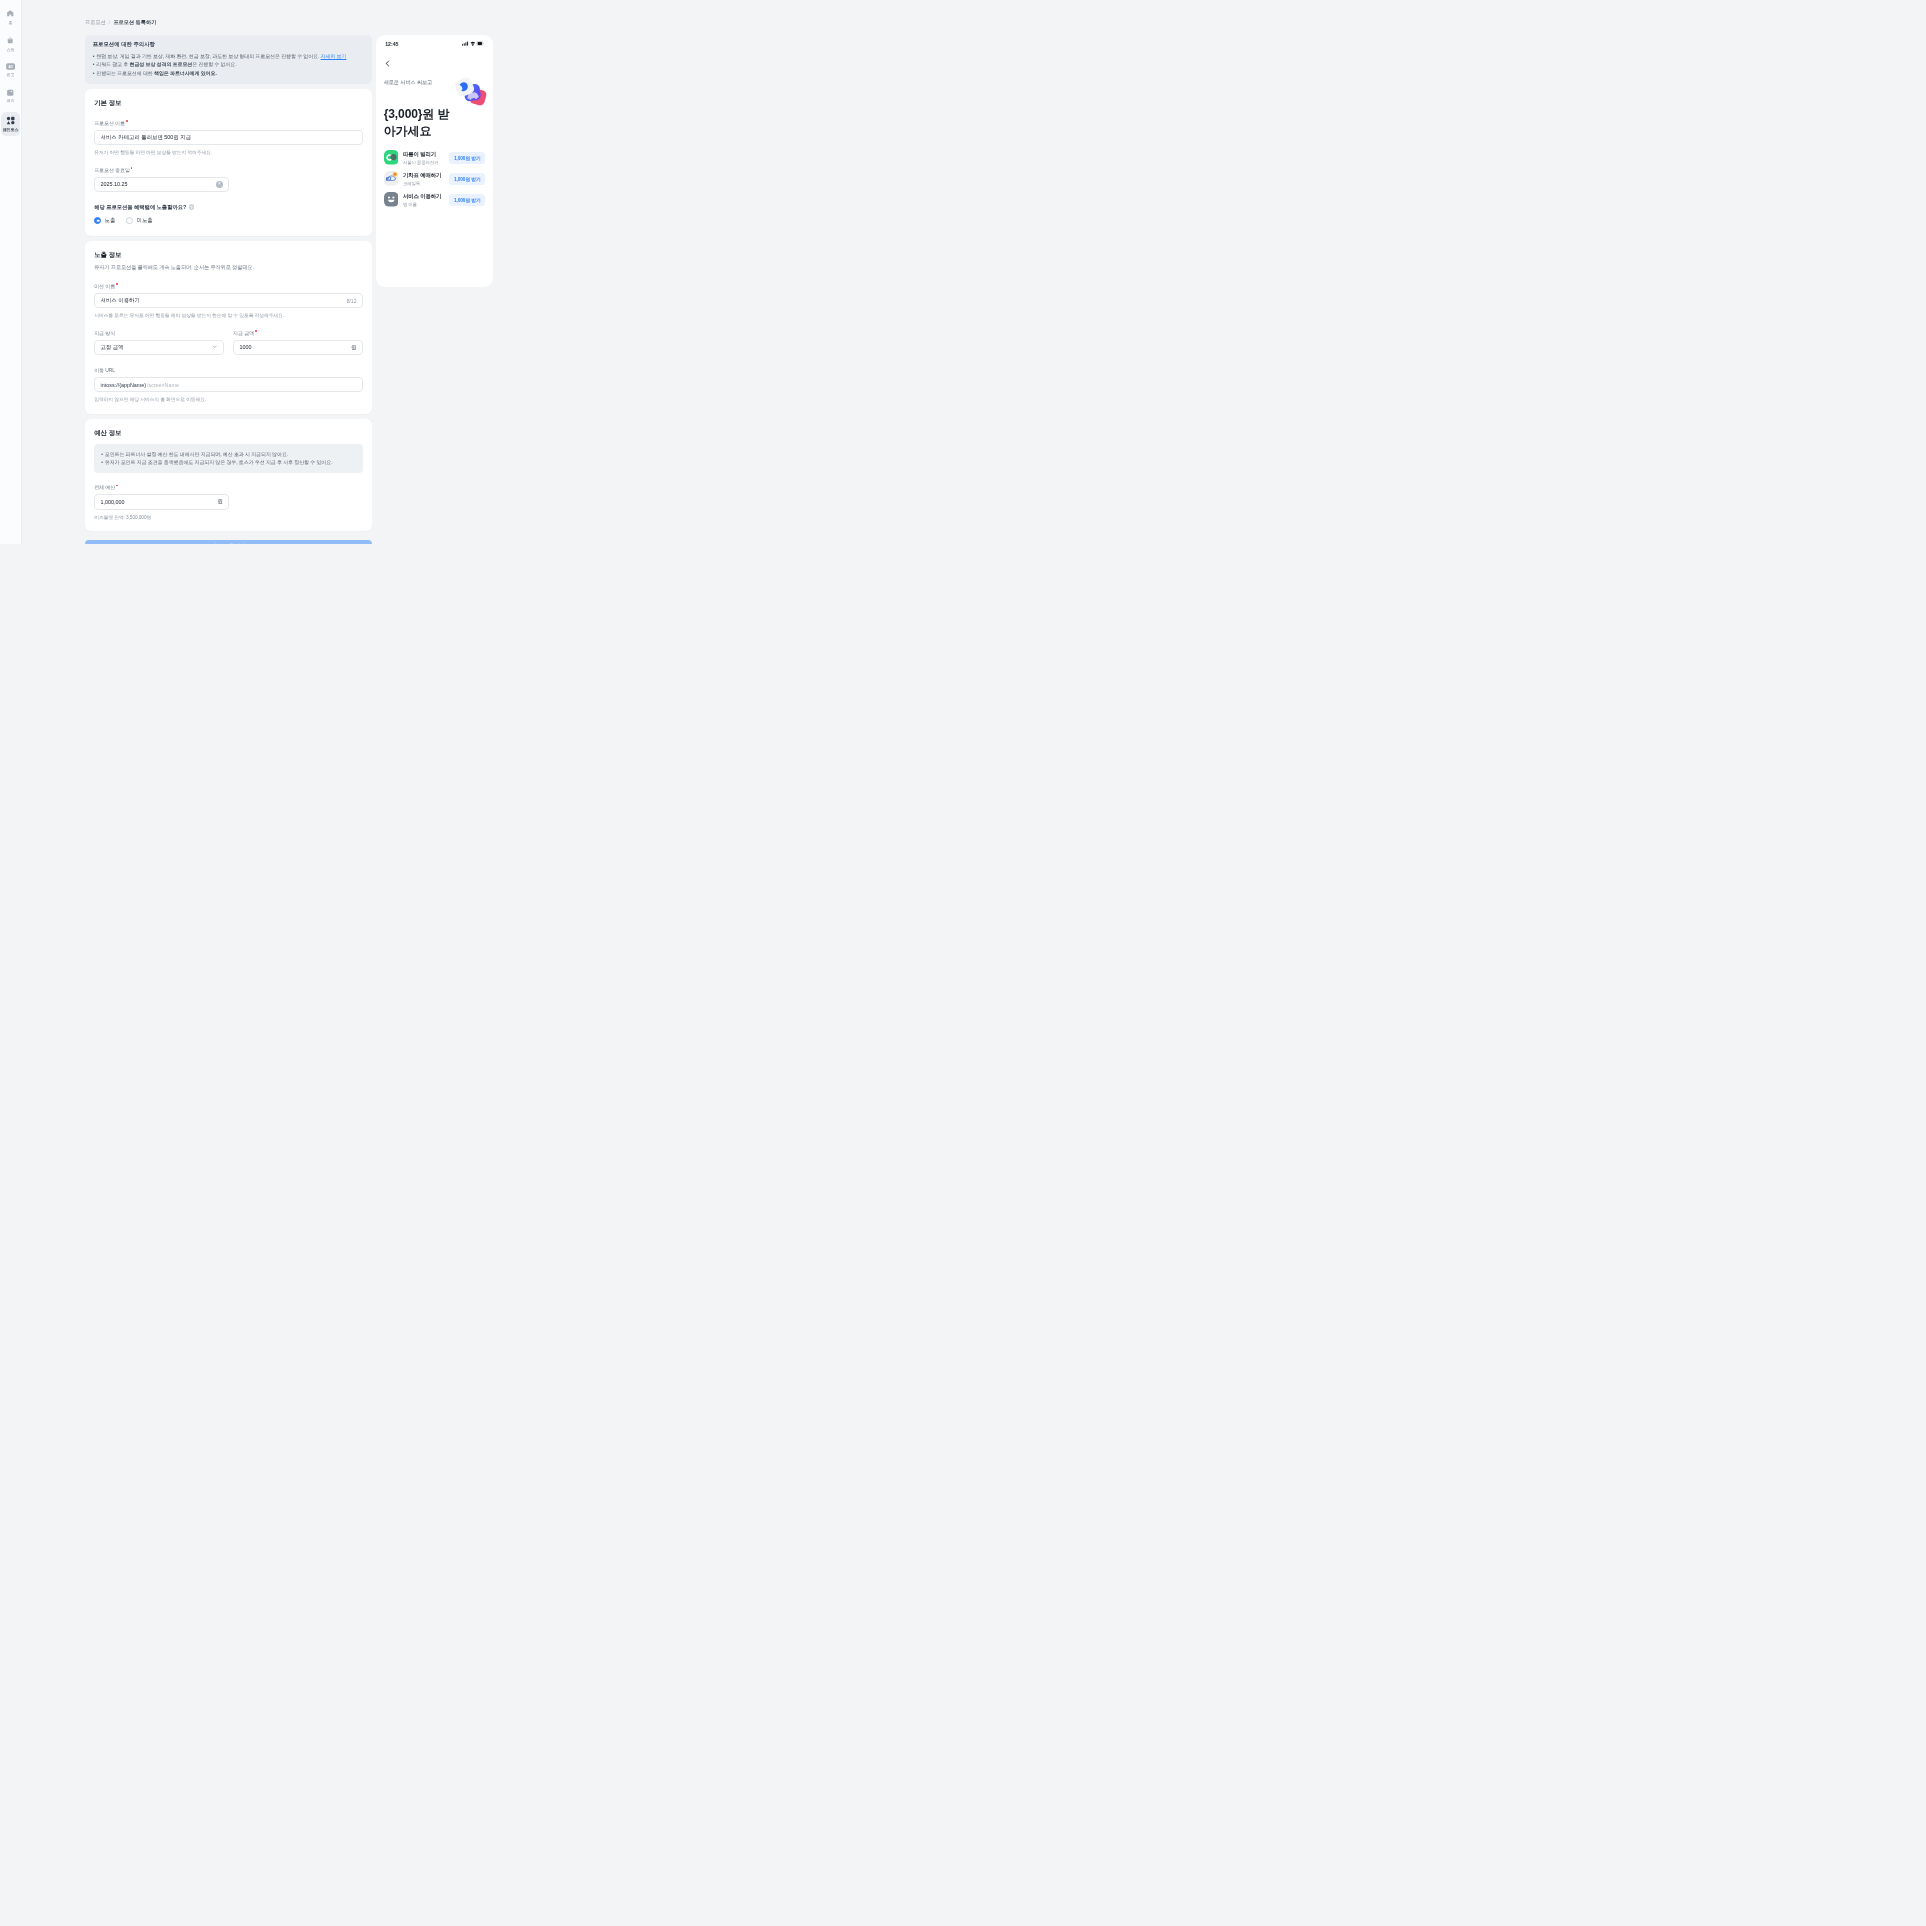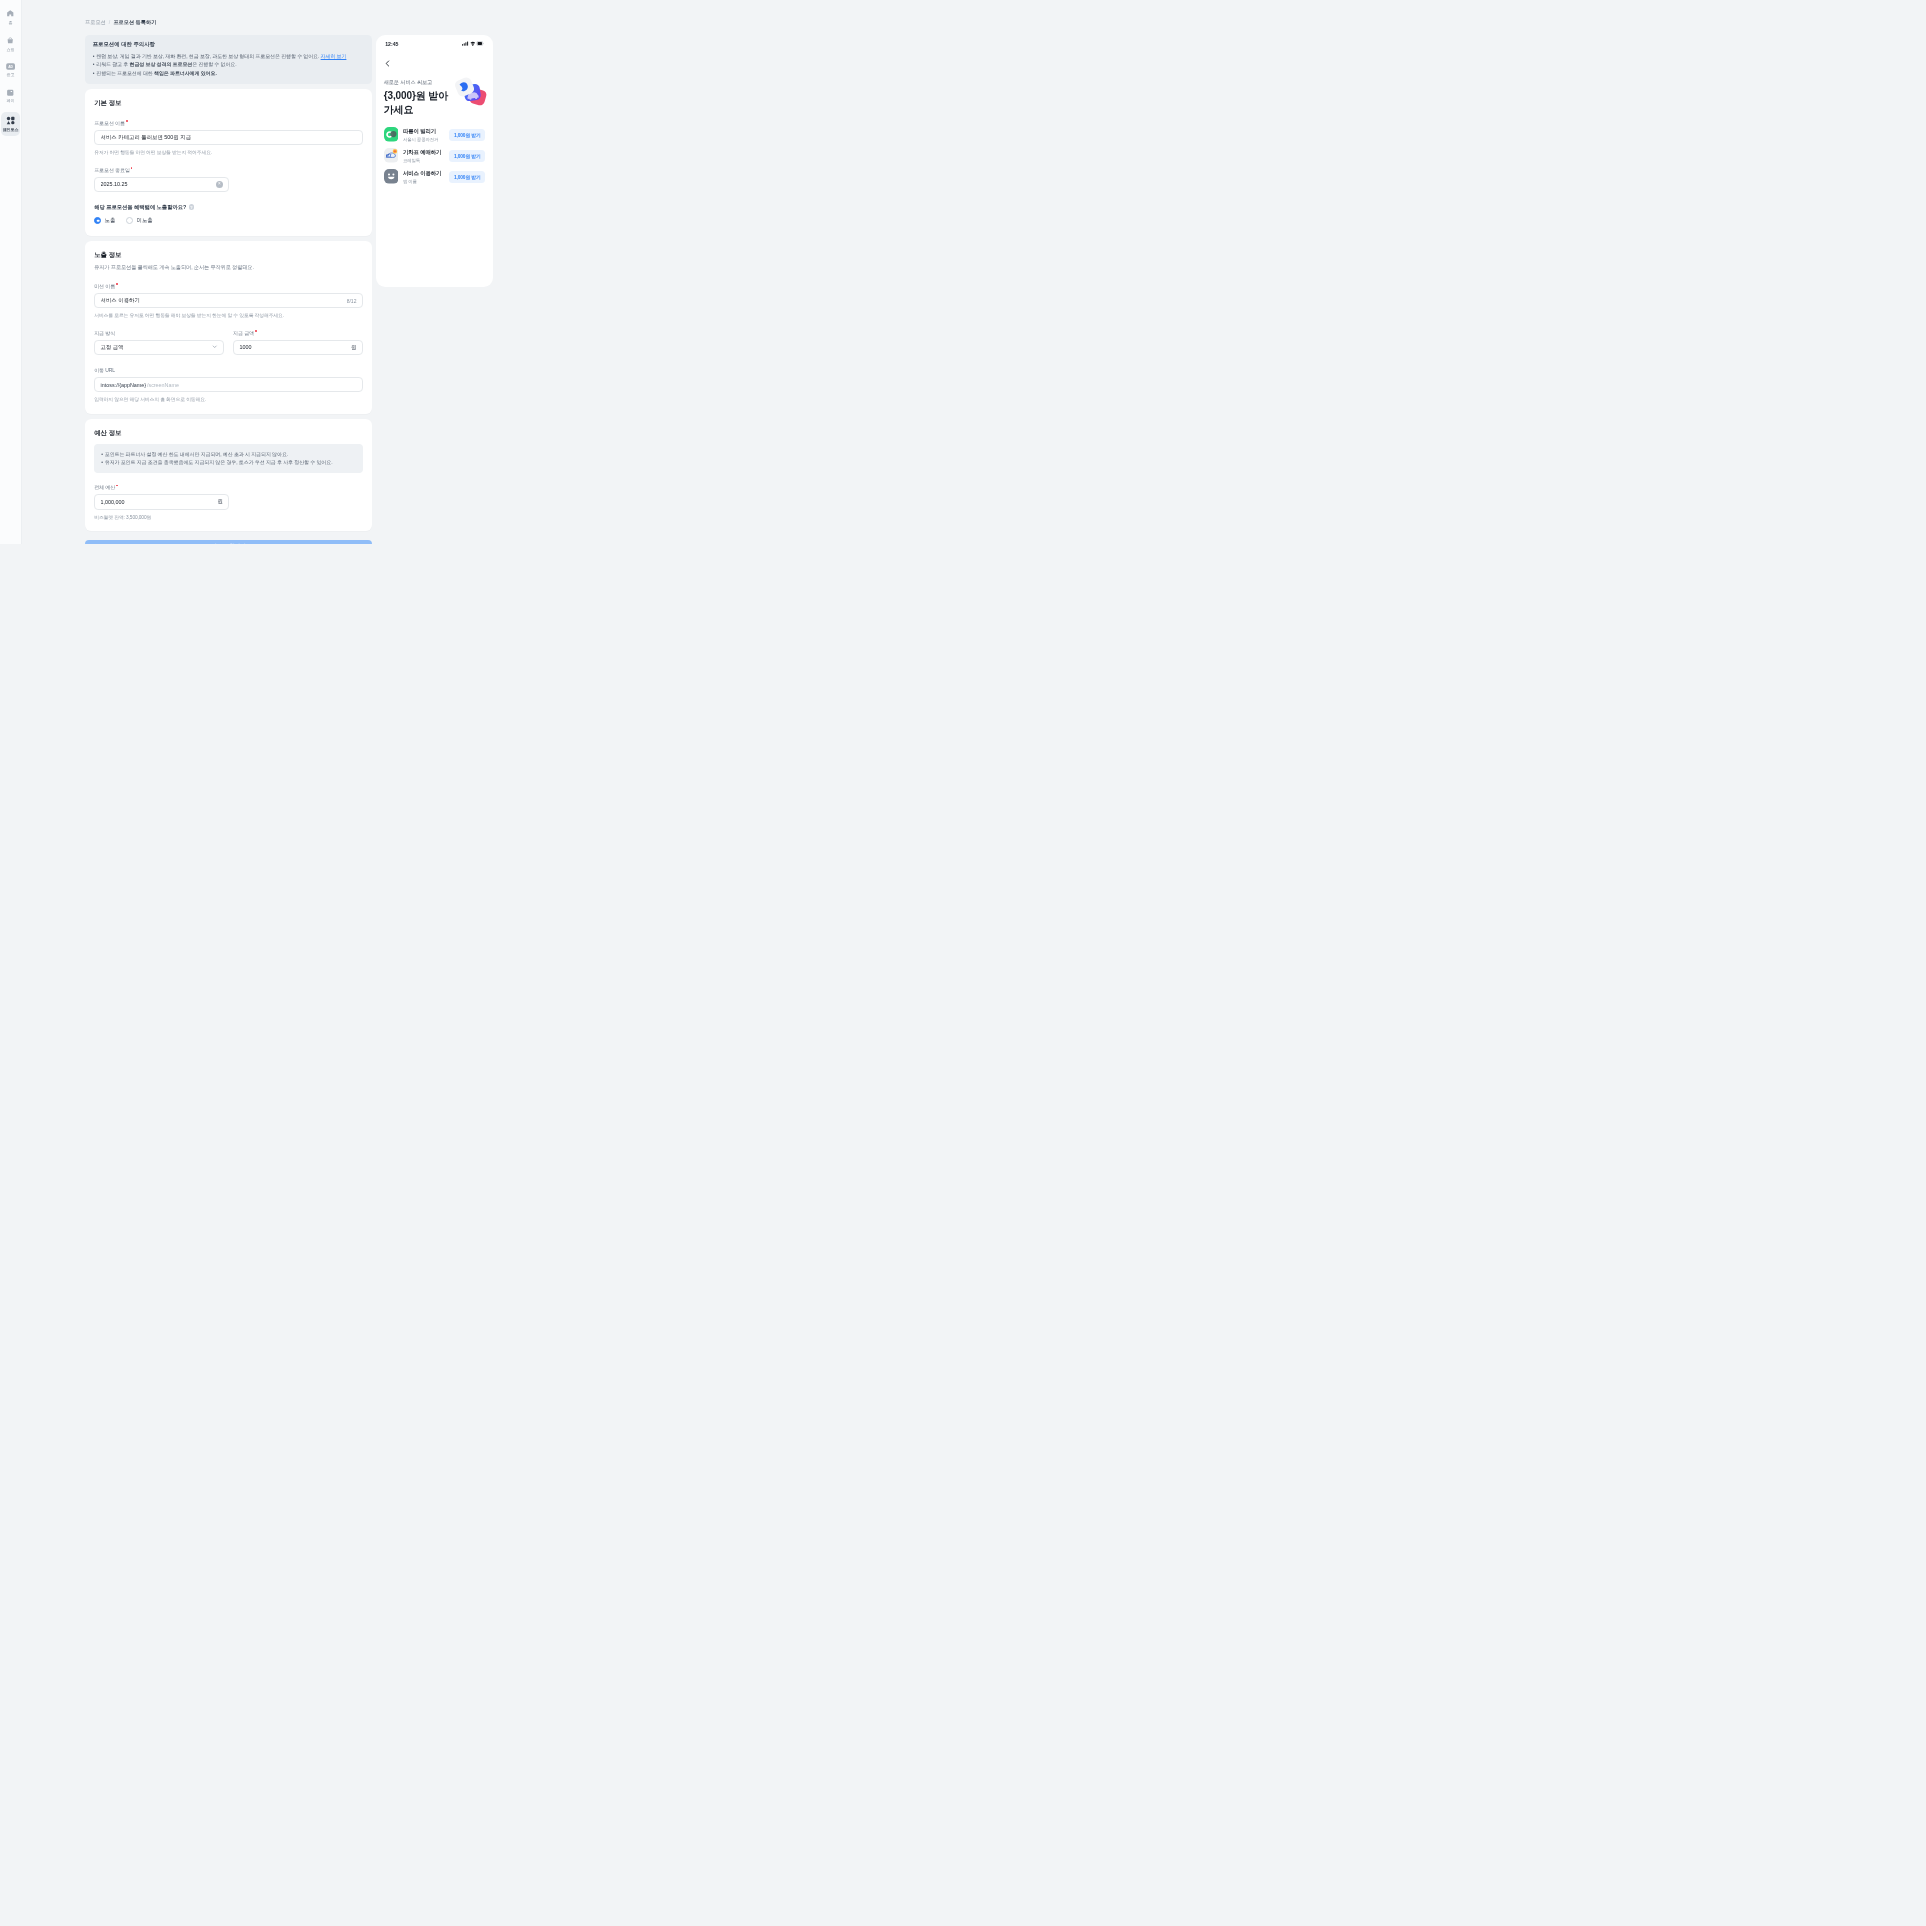--- a/index.html
+++ b/index.html
@@ -123,21 +123,21 @@
   
   .phone {
     position:absolute; left:376px; top:35px; width:117px; height:252px;
     background:#ffffff; border-radius:9.2px; padding:5.4px 7.7px 7.7px 7.7px;
   }
   .statusbar { display:flex; align-items:center; justify-content:space-between; padding:0 1.5px; }
   .status-time { font-size:5.2px; font-weight:bold; color:#191f28; }
   .back-btn { margin-top:7.7px; margin-left:0.8px; background:none; border:none; cursor:pointer; padding:0; display:block; }
   .phone-header { margin-top:9.2px; display:flex; justify-content:space-between; align-items:flex-start; }
   .phone-subtitle { font-size:5.2px; color:#4e5968; letter-spacing:-0.1px; }
-  .phone-title { margin-top:3px; font-size:10px; font-weight:bold; color:#191f28; letter-spacing:-0.1px; }
+  .phone-title { margin-top:20px; font-size:12px; font-weight:bold; color:#191f28; letter-spacing:-0.1px; }
   .icon-cluster { margin-top:-3.1px; margin-right:-2.3px; flex:none; }
   .phone-list { margin-top:10px; display:flex; flex-direction:column; gap:5.4px; }
   .phone-row { display:flex; align-items:center; gap:4.6px; }
   .app-icon { flex:none; display:block; }
   .row-texts { display:flex; flex-direction:column; gap:1.5px; min-width:0; }
   .row-title { font-size:5.4px; font-weight:600; color:#191f28; letter-spacing:-0.1px; white-space:nowrap; }
   .row-sub { font-size:4.4px; color:#8b95a1; letter-spacing:-0.1px; white-space:nowrap; }
   .reward-pill {
     margin-left:auto; flex:none; background:#e9f2fe; color:#3182f6;
     font-size:4.8px; font-weight:600; border:none; border-radius:3.5px;

